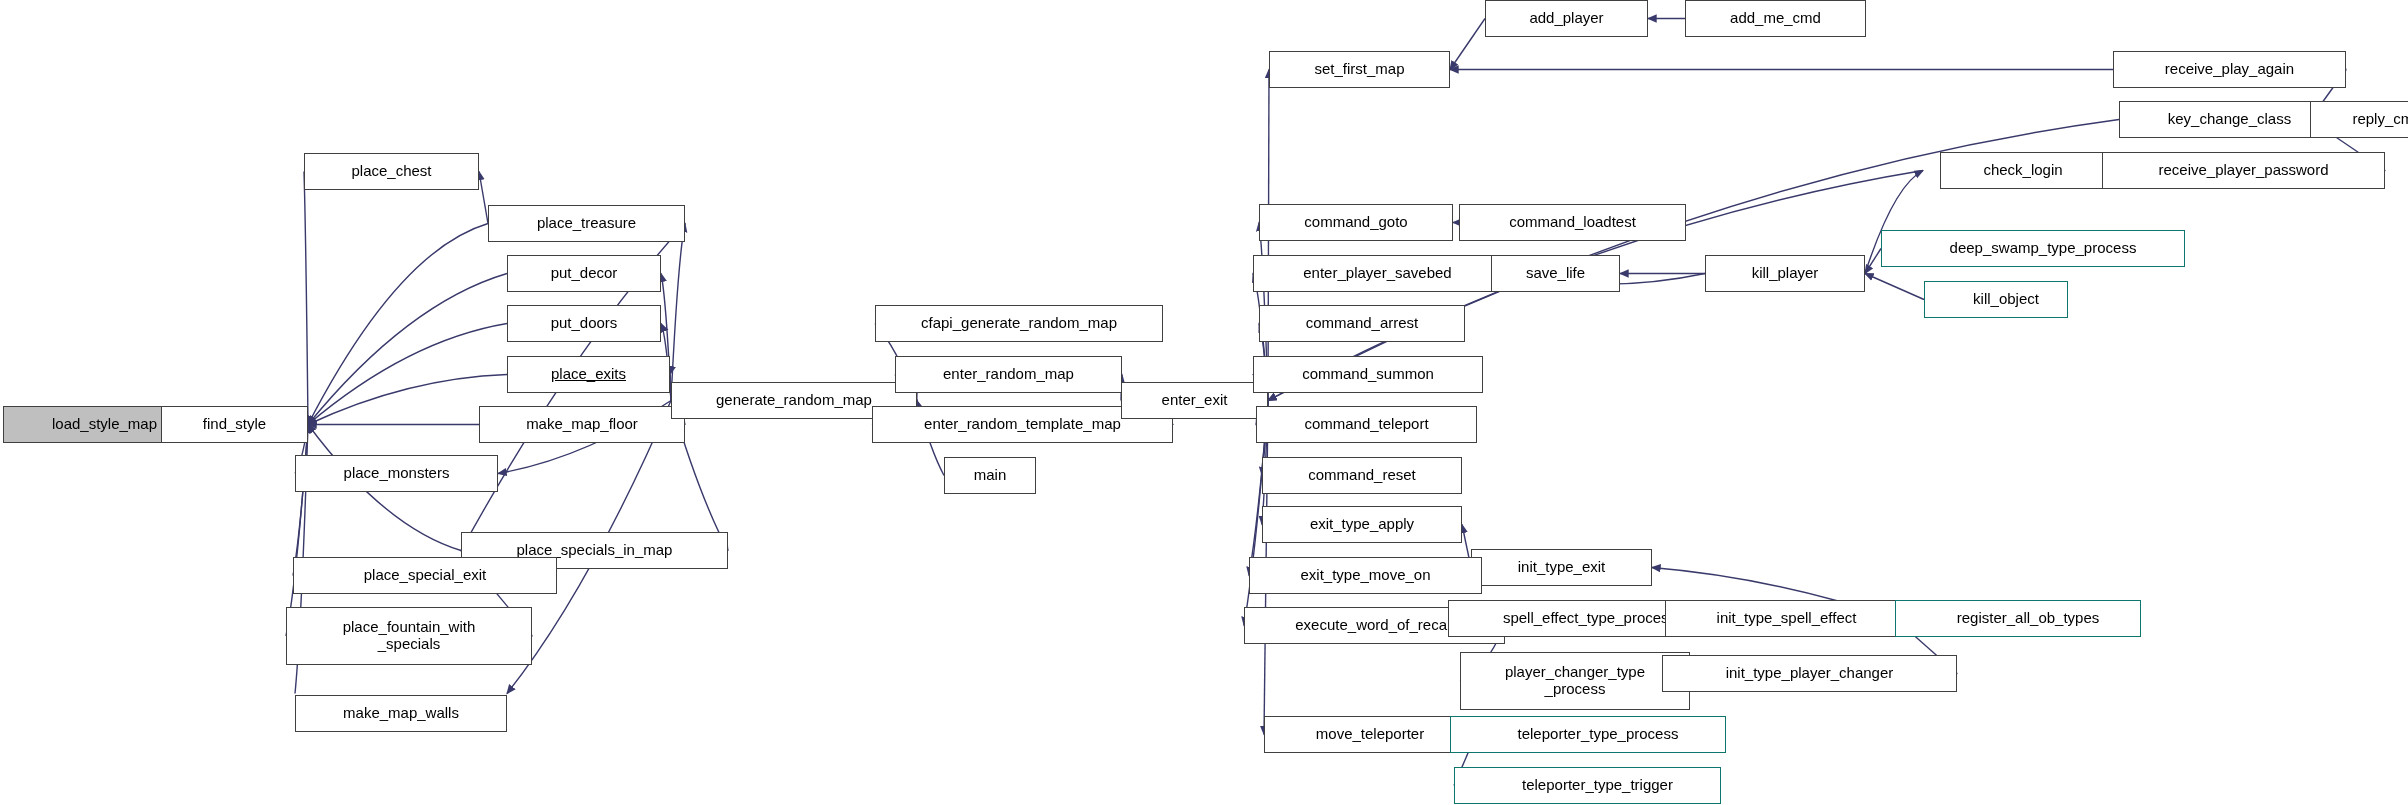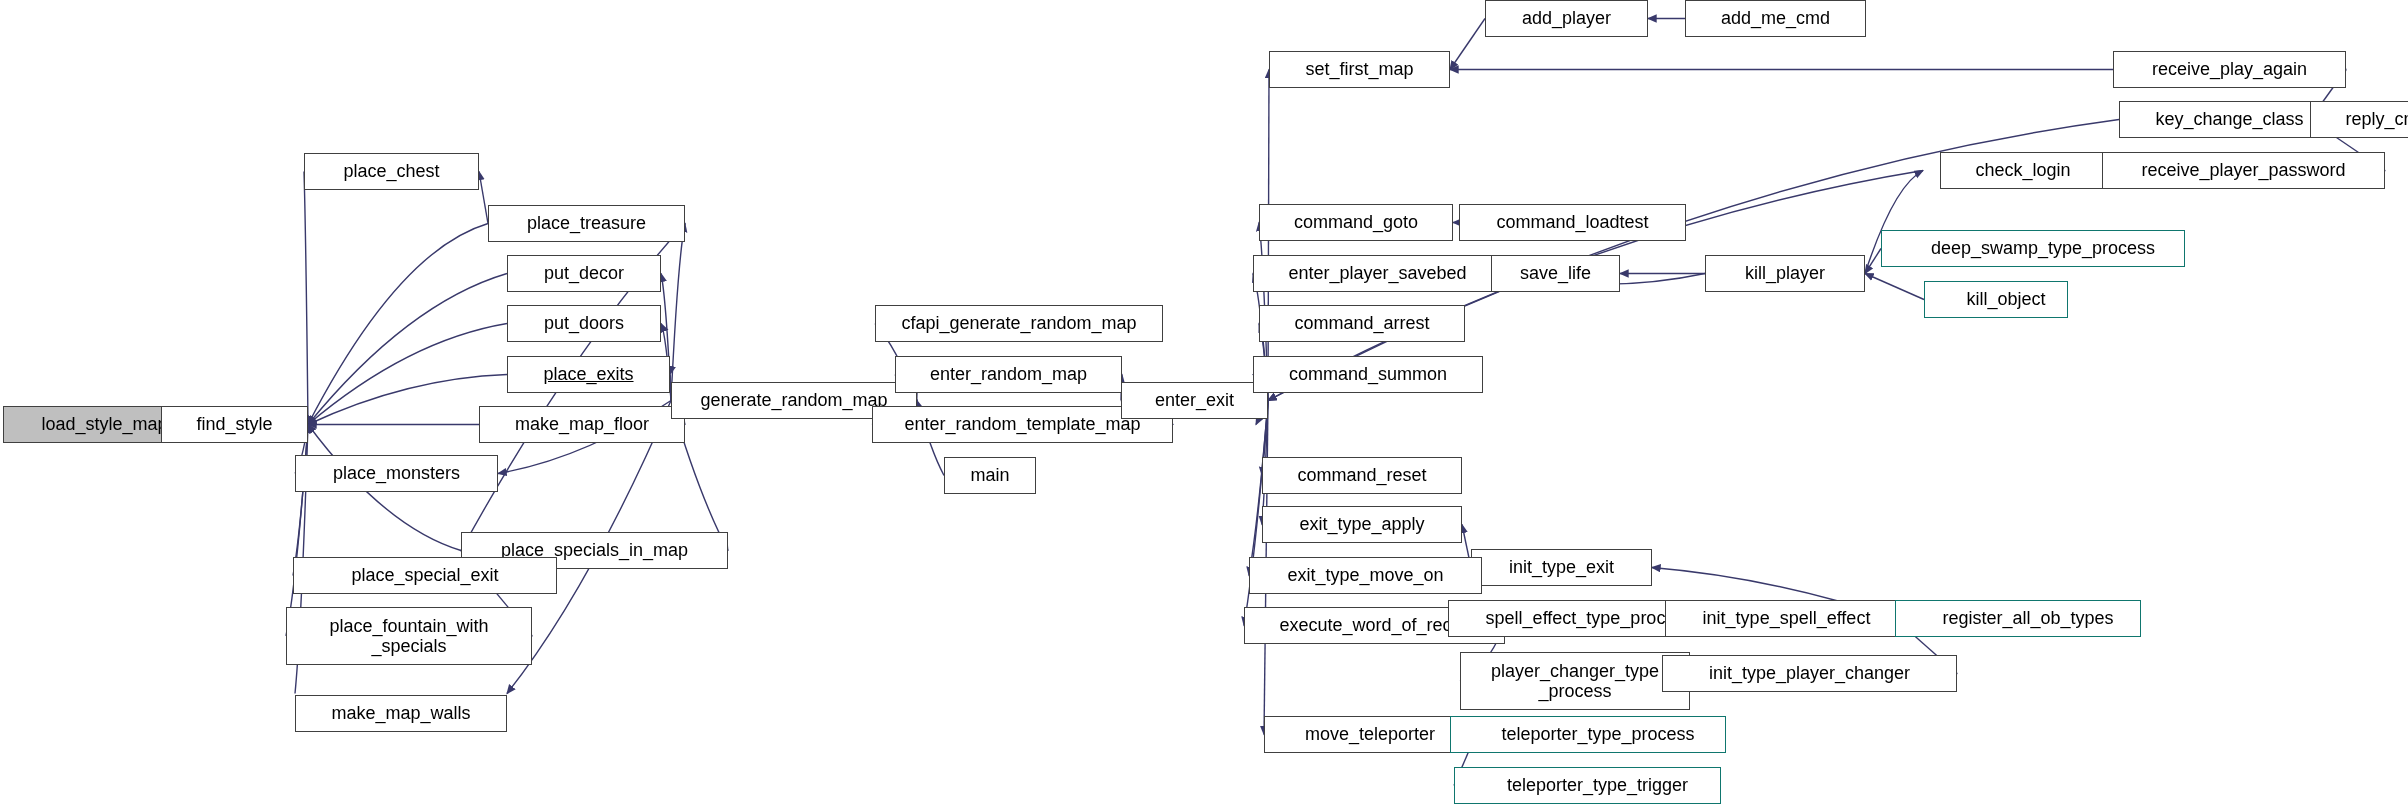--- a/index.html
+++ b/index.html
@@ -25,21 +25,21 @@
   .node {
     position: absolute;
     box-sizing: border-box;
     display: flex;
     align-items: center;
     justify-content: center;
     text-align: center;
     background: #ffffff;
     border: 1px solid #404040;
     color: #000000;
-    font-size: 18px;
+    font-size: 15px;
     line-height: 1.12;
     white-space: pre;
     letter-spacing: 0px;
   }
   .node.root {
     background: #bfbfbf;
     border: 1px solid #404040;
   }
   .node.red {
     border: 1px solid #0f766e;
@@ -155,20 +155,21 @@
     <div class="node" style="left: 2102px; top: 152px; width: 283px; height: 37px;">receive_player_password</div>
     <div class="node" style="left: 1259px; top: 204px; width: 194px; height: 37px;">command_goto</div>
     <div class="node" style="left: 1459px; top: 204px; width: 227px; height: 37px;">command_loadtest</div>
     <div class="node" style="left: 1253px; top: 255px; width: 249px; height: 37px;">enter_player_savebed</div>
     <div class="node" style="left: 1491px; top: 255px; width: 129px; height: 37px;">save_life</div>
     <div class="node" style="left: 1705px; top: 255px; width: 160px; height: 37px;">kill_player</div>
     <div class="node red" style="left: 1881px; top: 230px; width: 304px; height: 37px;">deep_swamp_type_process</div>
     <div class="node red" style="left: 1924px; top: 281px; width: 144px; height: 37px;">kill_object</div>
     <div class="node" style="left: 1259px; top: 305px; width: 206px; height: 37px;">command_arrest</div>
     <div class="node" style="left: 1253px; top: 356px; width: 230px; height: 37px;">command_summon</div>
+    <div class="node" style="left: 1256px; top: 406px; width: 221px; height: 37px;">command_teleport</div>
     <div class="node" style="left: 1262px; top: 457px; width: 200px; height: 37px;">command_reset</div>
     <div class="node" style="left: 1262px; top: 506px; width: 200px; height: 37px;">exit_type_apply</div>
     <div class="node" style="left: 1471px; top: 549px; width: 181px; height: 37px;">init_type_exit</div>
     <div class="node" style="left: 1249px; top: 557px; width: 233px; height: 37px;">exit_type_move_on</div>
     <div class="node" style="left: 1244px; top: 607px; width: 261px; height: 37px;">execute_word_of_recall</div>
     <div class="node" style="left: 1448px; top: 600px; width: 283px; height: 37px;">spell_effect_type_process</div>
     <div class="node" style="left: 1665px; top: 600px; width: 243px; height: 37px;">init_type_spell_effect</div>
     <div class="node red" style="left: 1895px; top: 600px; width: 246px; height: 37px;">register_all_ob_types</div>
     <div class="node" style="left: 1460px; top: 652px; width: 230px; height: 58px;">player_changer_type
 _process</div>

